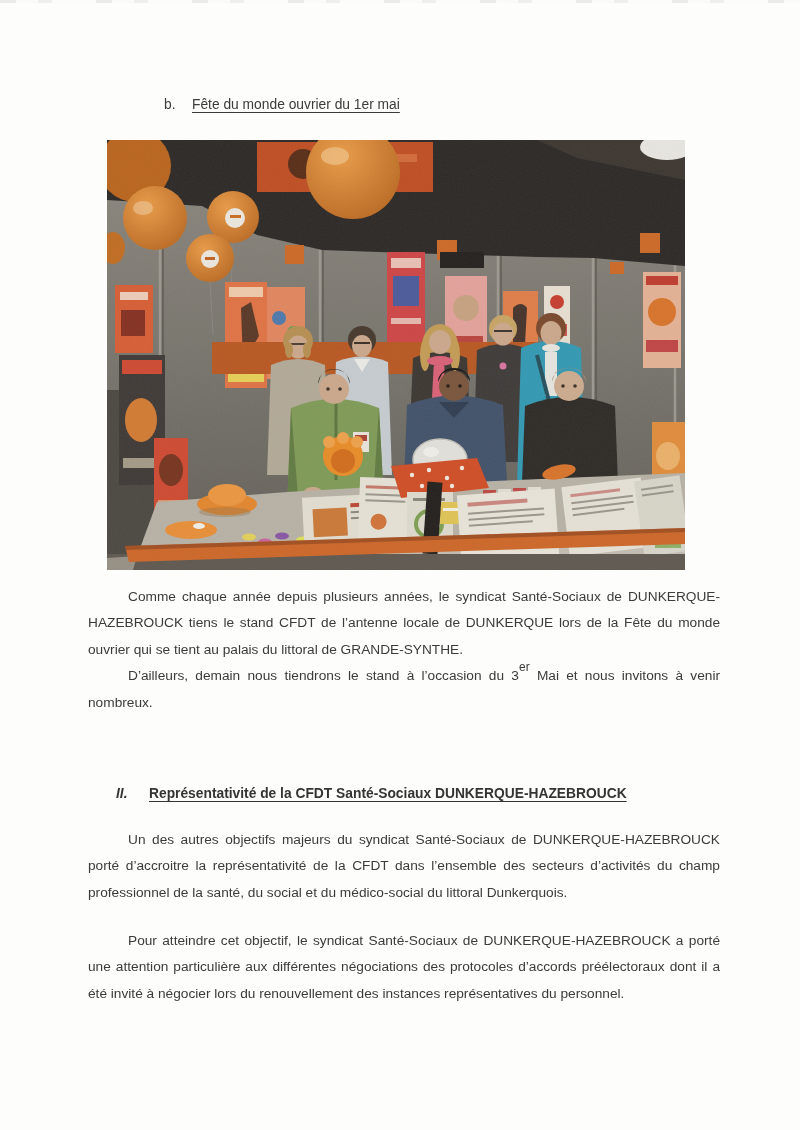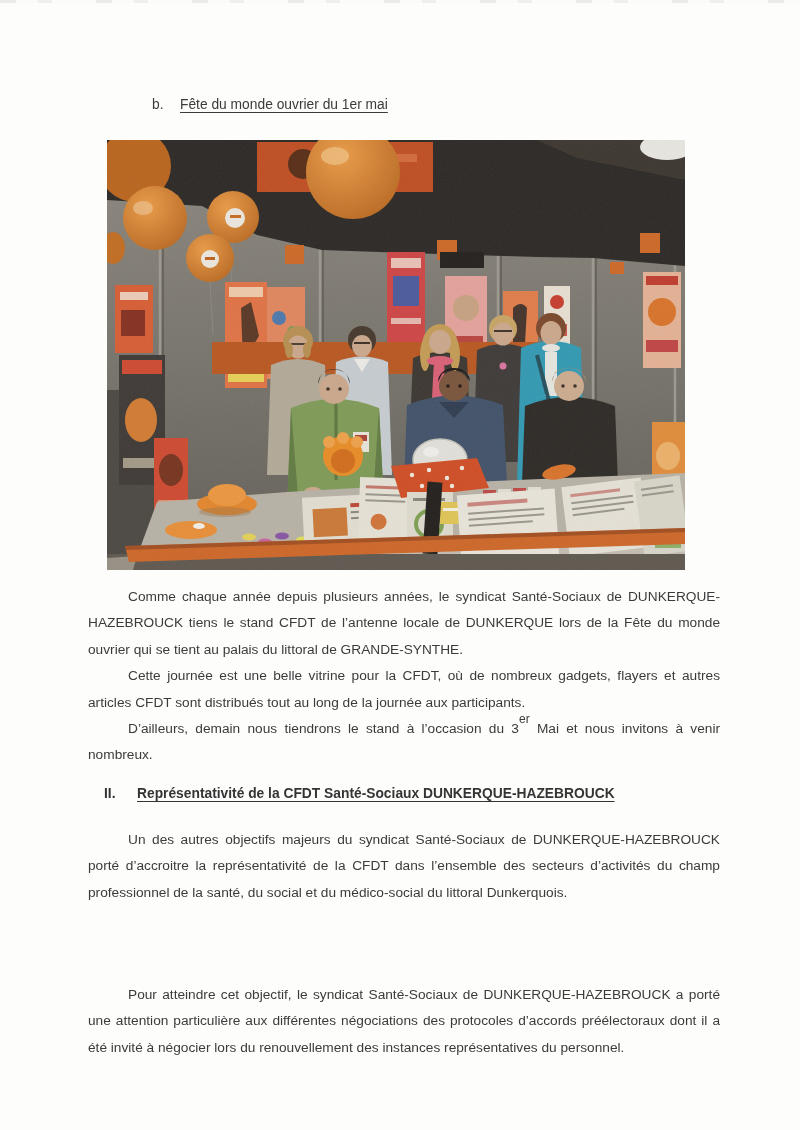--- a/index.html
+++ b/index.html
@@ -2,36 +2,36 @@
 <html><head>
 <meta charset="utf-8">
 <style>
   html,body{margin:0;padding:0;background:#ffffff;}
   .page{position:relative;width:800px;height:1130px;background:#fdfdfc;overflow:hidden;
         font-family:"Liberation Sans",sans-serif;color:#3b3b3b;}
   .scan-top{position:absolute;top:0;left:0;right:0;height:3px;opacity:.55;
     background:repeating-linear-gradient(90deg,
       rgba(110,110,110,.22) 0 16px, rgba(110,110,110,.03) 16px 38px,
       rgba(110,110,110,.18) 38px 52px, rgba(110,110,110,.02) 52px 96px);}
-  .heading{position:absolute;font-size:13.8px;line-height:20px;white-space:nowrap;}
+  .heading{position:absolute;font-size:13.8px;line-height:20px;white-space:nowrap;margin-left:12px;}
   .heading .marker{display:inline-block;}
   .utitle{text-decoration:underline;text-underline-offset:3px;text-decoration-thickness:1.2px;}
   .h-b{left:152px;top:95px;}
   .h-b .marker{width:28px;}
   .h-2{left:104px;top:784px;font-weight:bold;color:#343434;}
-  .h-2 .marker{width:33px;}
+  .h-2 .marker{width:33px;font-style:italic;}
   .h-a{left:152px;top:909px;}
   .h-a .marker{width:28px;}
   .tb{position:absolute;left:88px;width:632px;text-align:justify;
       font-size:13.7px;line-height:26.4px;color:#3b3b3b;}
   .tb p{margin:0;text-indent:40px;}
   .tb sup{font-size:12px;line-height:0;position:relative;top:-4px;}
   .tb1{top:584px;}
   .tb2{top:827px;}
-  .tb3{top:982px;}
+  .tb3{top:928px;}
   .photo{position:absolute;left:107px;top:140px;width:578px;height:430px;margin:0;
          filter:blur(.35px) saturate(.92) contrast(.96) brightness(1.01);}
   .photo svg{display:block;}
 </style>
 </head>
 <body>
 
 <div class="page">
 
   <div class="scan-top"></div>
@@ -354,21 +354,20 @@
         <polygon points="18,406 578,388 578,404 22,422" fill="#d5641e"></polygon>
         <polygon points="18,406 578,388 578,392 19,410" fill="#8a3a14" opacity=".6"></polygon>
       </g>
 
       <rect width="578" height="430" filter="url(#grain)" opacity="0.07"></rect>
     </svg>
   </figure>
 
   <div class="tb tb1">
     <p>Comme chaque année depuis plusieurs années, le syndicat Santé-Sociaux de DUNKERQUE-HAZEBROUCK tiens le stand CFDT de l’antenne locale de DUNKERQUE lors de la Fête du monde ouvrier qui se tient au palais du littoral de GRANDE-SYNTHE.</p>
-    <p>Cette journée est une belle vitrine pour la CFDT, où de nombreux gadgets, flayers et autres articles CFDT sont distribués tout au long de la journée aux participants.</p>
     <p><span>D’ailleurs, demain nous tiendrons le stand à l’occasion du 3</span><sup>er</sup><span> Mai et nous invitons à venir nombreux.</span></p>
   </div>
 
   <div class="heading h-2">
     <span class="marker">II.</span><span class="utitle">Représentativité de la CFDT Santé-Sociaux DUNKERQUE-HAZEBROUCK</span>
   </div>
 
   <div class="tb tb2">
     <p>Un des autres objectifs majeurs du syndicat Santé-Sociaux de DUNKERQUE-HAZEBROUCK porté d’accroitre la représentativité de la CFDT dans l’ensemble des secteurs d’activités du champ professionnel de la santé, du social et du médico-social du littoral Dunkerquois.</p>
   </div>

